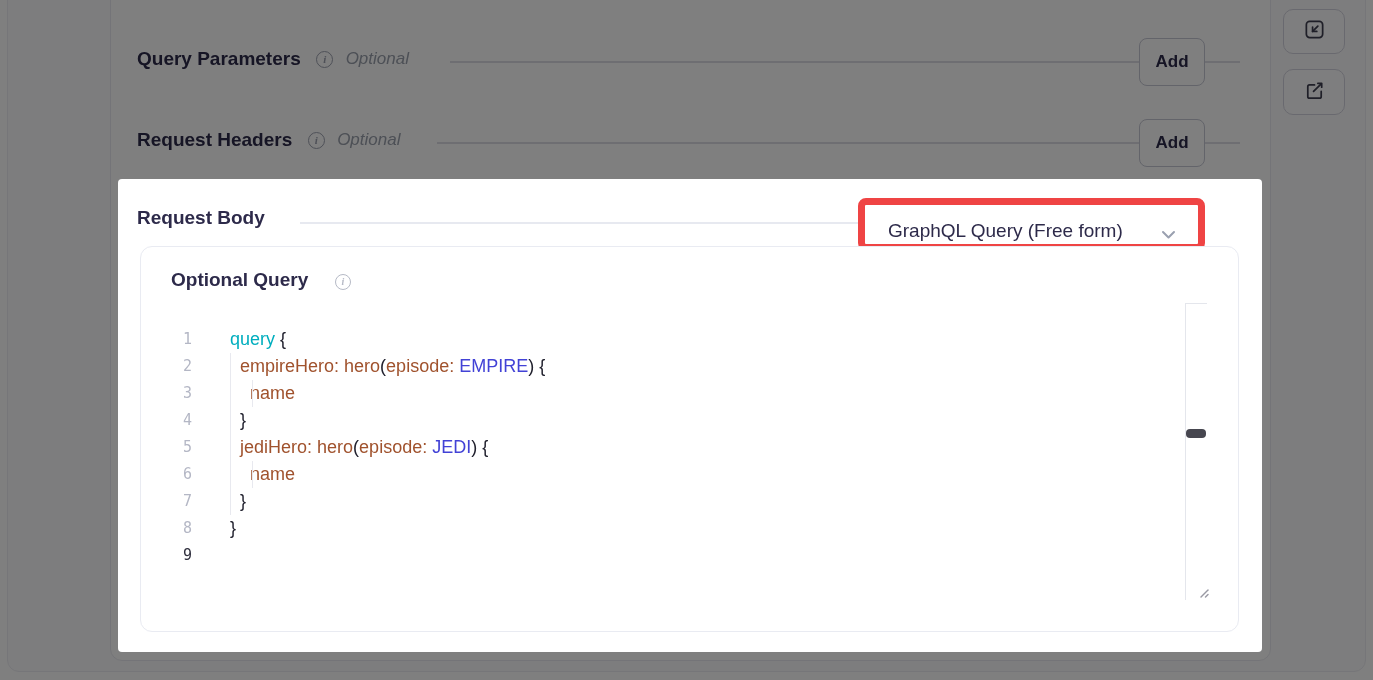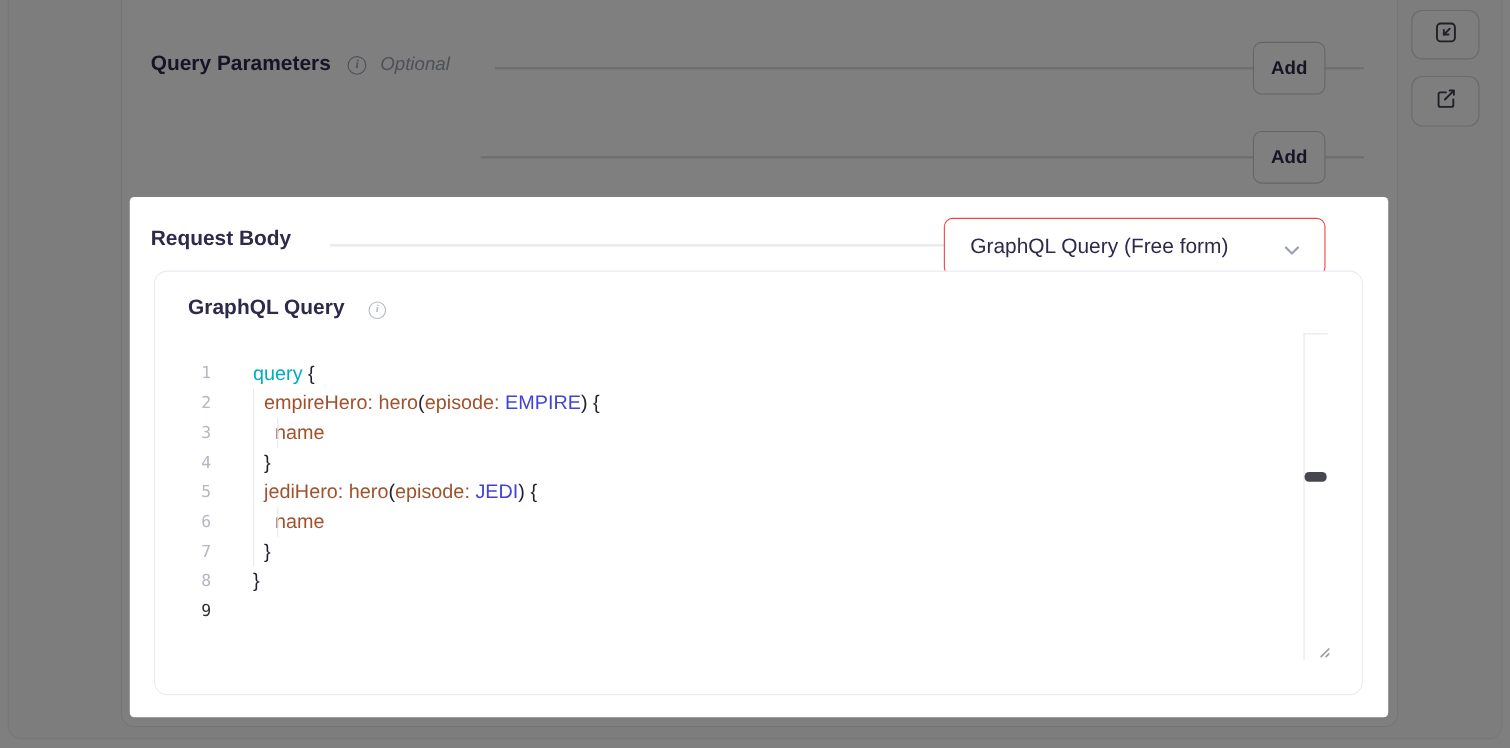--- a/index.html
+++ b/index.html
@@ -29,21 +29,21 @@
     cursor:pointer; }
 
   
   .spotlight { position:absolute; left:118px; top:179px; width:1144px; height:473px;
     background:#ffffff; border-radius:4px; z-index:10;
     box-shadow:0 0 0 3000px rgba(0,0,0,0.5); }
   .rb-title { position:absolute; left:19px; top:28px; font-size:19px; font-weight:700; color:#2d2a4a; }
   .rb-divider { position:absolute; left:182px; top:43px; width:574px; height:2px; background:#e7e9f0; }
 
   .dropdown { position:absolute; left:740px; top:19px; width:347px; height:53px; background:#ffffff;
-    border:1px solid #ef4444; border-radius:8px; cursor:pointer; }
+    border:7px solid #ef4444; border-radius:8px; cursor:pointer; }
   .dropdown-value { position:absolute; left:23px; top:0; height:51px; line-height:51px;
     font-size:19px; color:#2d2a4a; white-space:nowrap; }
   .dropdown-chevron { position:absolute; right:22px; top:21px; }
 
   .inner-panel { position:absolute; left:22px; top:67px; width:1099px; height:386px;
     border:1.5px solid #e9ebf2; border-radius:12px; background:#ffffff; }
 
   .gq-label { position:absolute; left:53px; top:90px; font-size:19px; font-weight:700; color:#2d2a4a; }
   .gq-info { position:absolute; left:217px; top:95px; width:16px; height:16px; border:1.5px solid #b6bac6;
     border-radius:50%; color:#b6bac6; font-size:10px; line-height:13px; text-align:center;
@@ -75,20 +75,25 @@
 
   <div class="divider" style="left:450px; top:61px; width:790px;"></div>
   <div class="param-row" style="top:48px;">
     <span class="param-label">Query Parameters</span>
     <span class="info-icon" style="margin-left:11px;">i</span>
     <span class="optional" style="margin-left:8px;">Optional</span>
   </div>
   <div class="add-btn" style="left:1139px; top:38px;">Add</div>
 
   <div class="divider" style="left:437px; top:142px; width:803px;"></div>
+  <div class="param-row" style="top:129px;">
+    <span class="param-label">Request Headers</span>
+    <span class="info-icon" style="margin-left:11px;">i</span>
+    <span class="optional" style="margin-left:8px;">Optional</span>
+  </div>
   <div class="add-btn" style="left:1139px; top:119px;">Add</div>
 
   <div class="float-btn" style="top:9px; height:45px;">
     <span>
       <svg width="23" height="23" viewBox="0 0 24 24" fill="none" stroke="#3e3e50" stroke-width="1.8" stroke-linecap="round" stroke-linejoin="round">
         <rect x="3.5" y="3.5" width="17" height="17" rx="3.5"></rect>
         <line x1="15.5" y1="8.5" x2="10" y2="14"></line>
         <polyline points="10,9.6 10,14 14.4,14"></polyline>
       </svg>
     </span>
@@ -110,21 +115,21 @@
     <div class="dropdown">
       <span class="dropdown-value">GraphQL Query (Free form)</span>
       <span class="dropdown-chevron">
         <svg width="15" height="10" viewBox="0 0 15 10" fill="none" stroke="#9aa0b0" stroke-width="2" stroke-linecap="round" stroke-linejoin="round">
           <polyline points="2,2 7.5,7.5 13,2"></polyline>
         </svg>
       </span>
     </div>
 
     <div class="inner-panel"></div>
-    <div class="gq-label">GraphQL Query</div>
+    <div class="gq-label">Optional Query</div>
     <div class="gq-info">i</div>
 
     <div class="editor">
       <div class="active-line"></div>
       <div class="gutter" id="gutter">
           <div>1</div>
           <div>2</div>
           <div>3</div>
           <div>4</div>
           <div>5</div>

